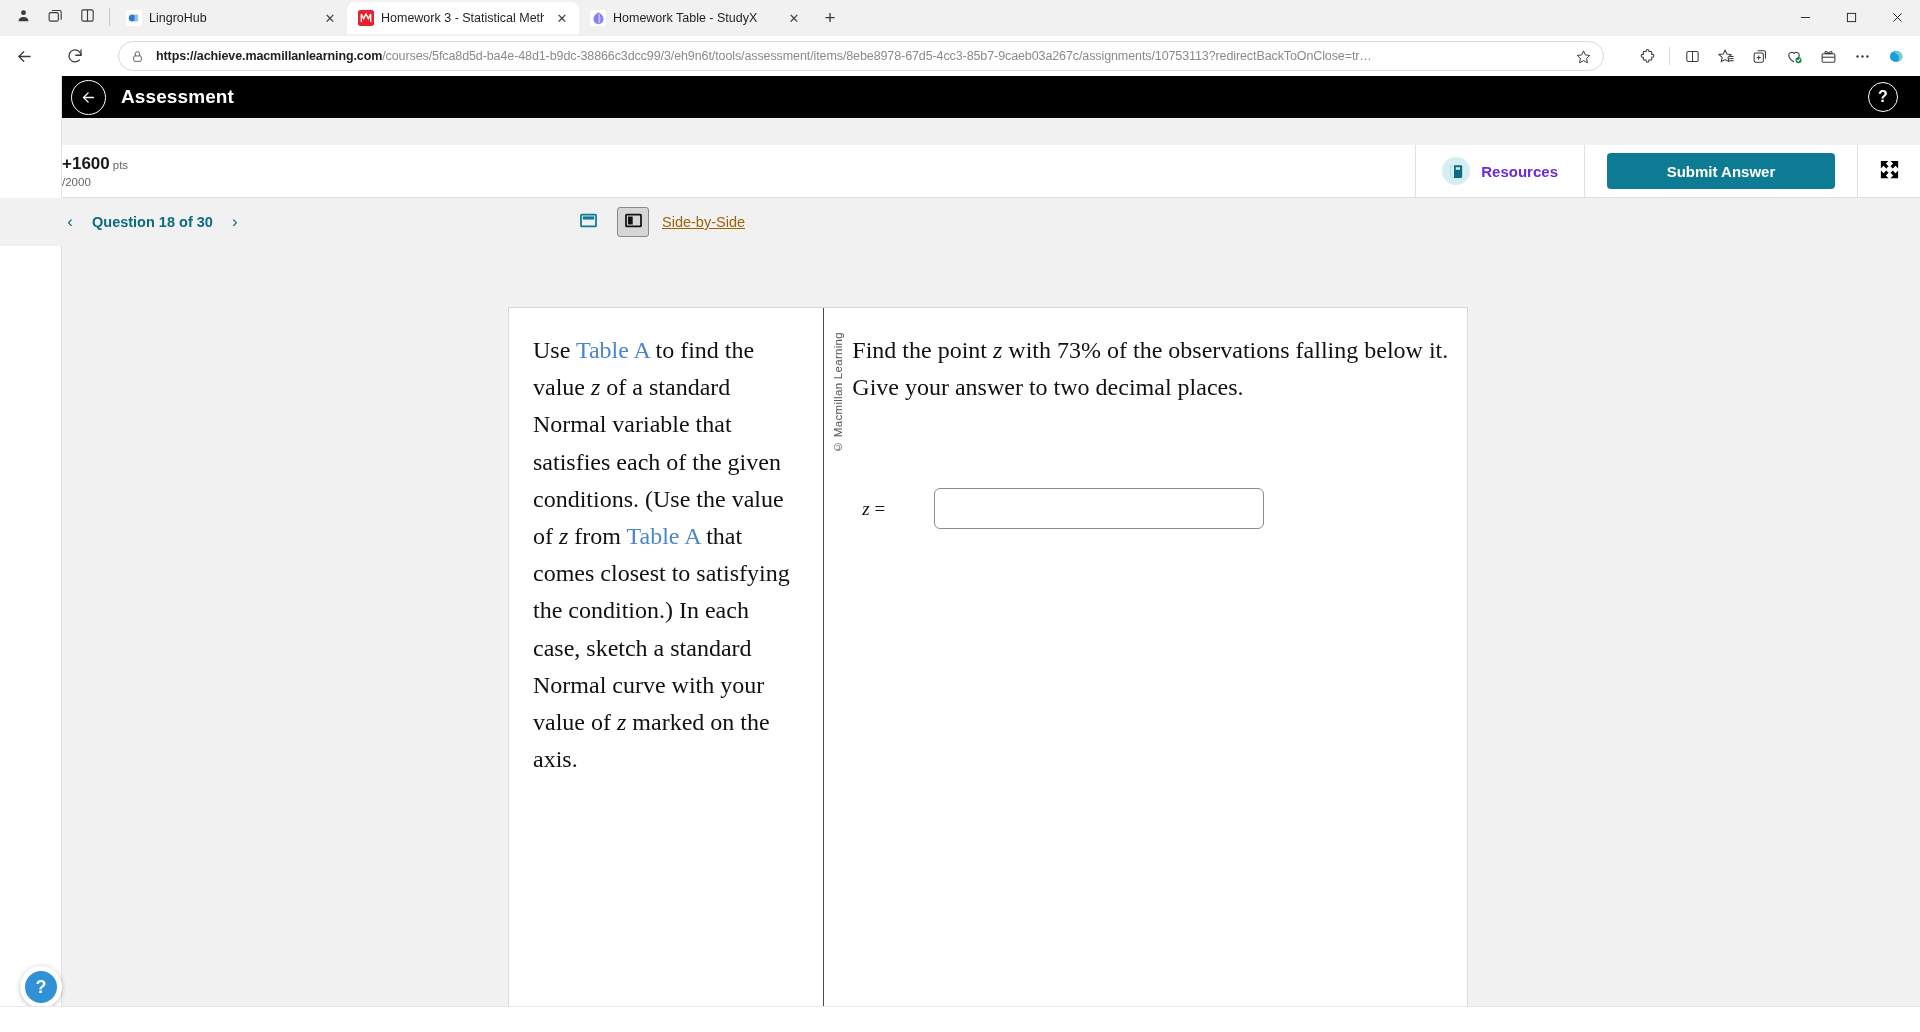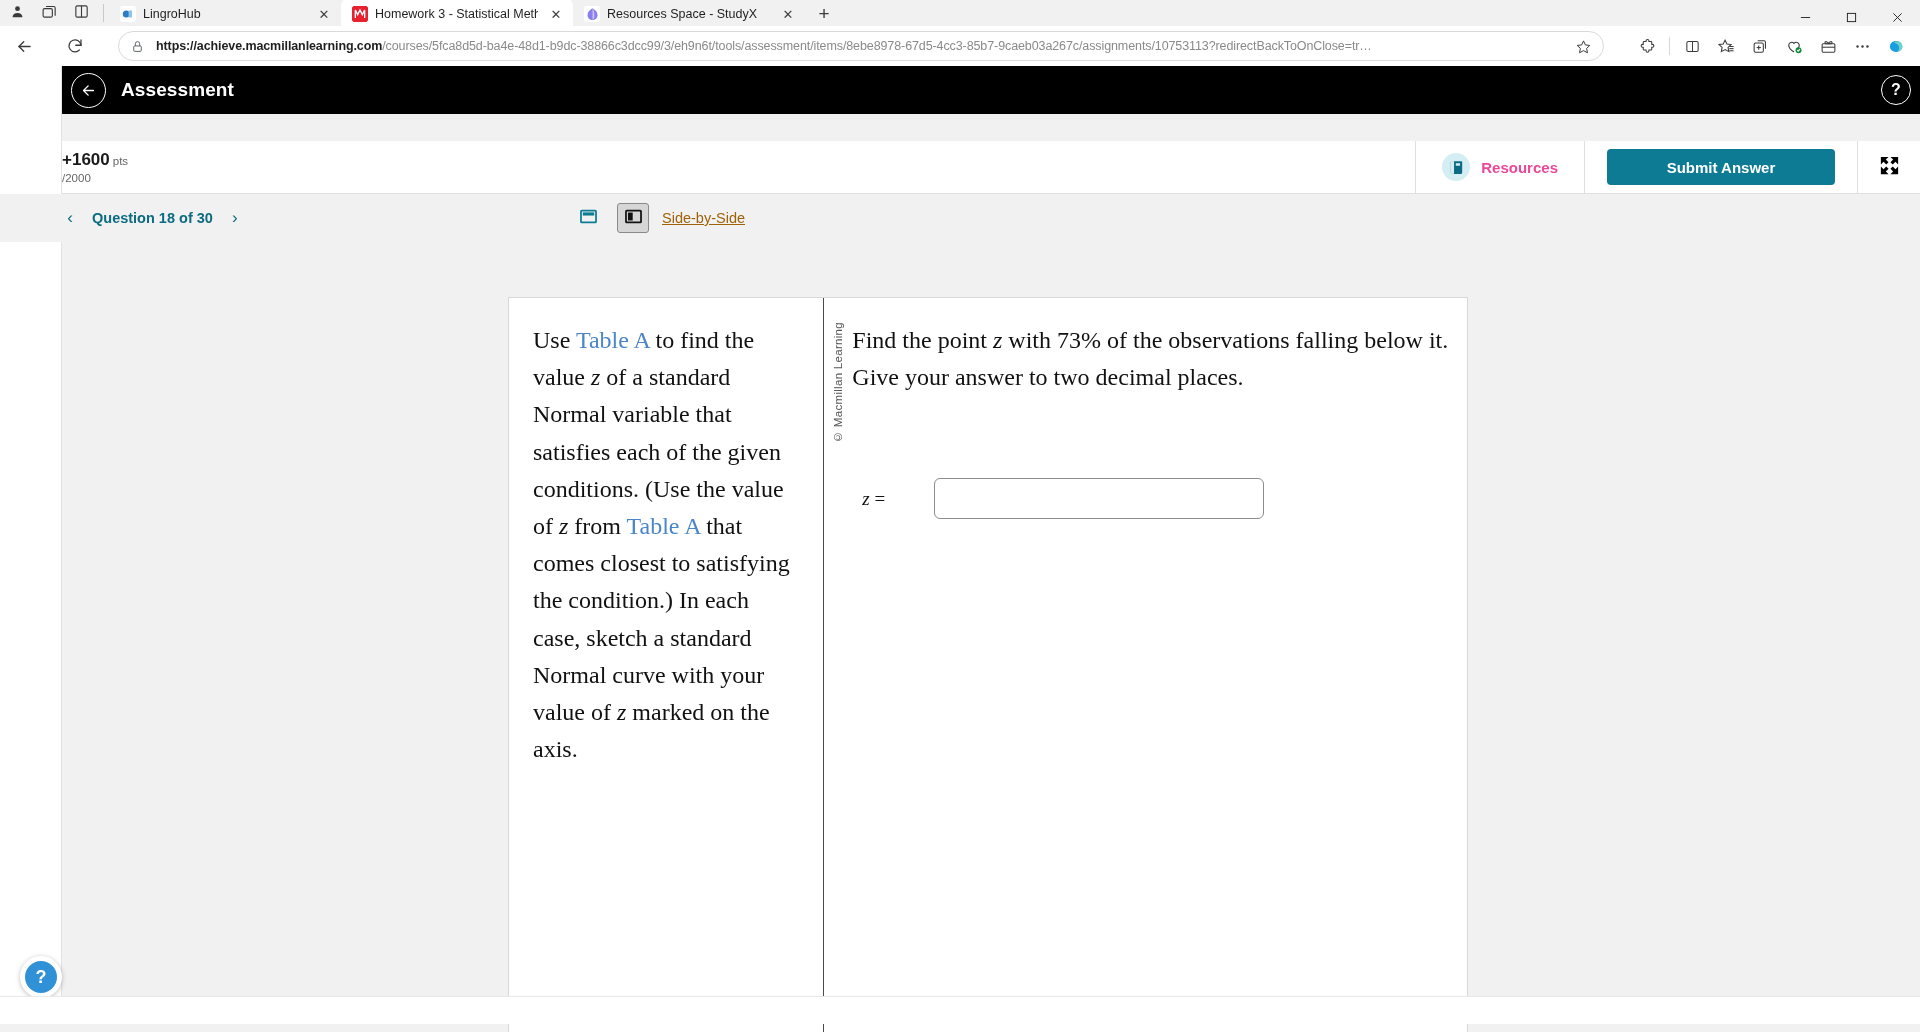--- a/index.html
+++ b/index.html
@@ -5,25 +5,25 @@
   * { box-sizing: border-box; margin: 0; padding: 0; }
   html, body {
     width: 1920px; height: 1032px;
     font-family: "Liberation Sans", sans-serif;
     background: #f1f1f1;
     overflow: hidden;
   }
 
   
   .browser-top {
-    height: 26px;
+    height: 36px;
     background: #f1f1f1;
     display: flex;
-    align-items: center;
-    padding-left: 2px;
+    align-items: flex-start;
+    padding-left: 8px;
     position: relative;
   }
   .tab-sys-icons {
     display: flex; align-items: center; gap: 2px;
     height: 34px; padding-bottom: 3px;
   }
   .sysicon {
     width: 30px; height: 28px;
     display: flex; align-items: center; justify-content: center;
     border-radius: 4px;
@@ -127,25 +127,25 @@
     width: 32px; height: 32px;
     display: flex; align-items: center; justify-content: center;
     color: #3b3b3b; border-radius: 4px;
   }
   .tb-sep { width:1px; height:18px; background:#d8d8d8; margin:0 4px; }
 
   
   .app { width: 1920px; height: 958px; background: #f1f1f1; position: relative; }
 
   .app-header {
-    height: 48px;
+    height: 42px;
     background: #000000;
     display: flex;
     align-items: center;
-    padding: 0 9px 0 18px;
+    padding: 0 22px 0 18px;
   }
   .home-circle {
     width: 37px; height: 37px; border-radius: 50%;
     background: #0c7b93;
     display: flex; align-items: center; justify-content: center;
     color: #fff;
   }
   .back-circle {
     width: 35px; height: 35px; border-radius: 50%;
     border: 1.6px solid #ffffff;
@@ -189,21 +189,21 @@
     display: flex; align-items: center; gap: 11px;
     padding: 0 26px;
     border-left: 1px solid #e0e0e0;
     border-right: 1px solid #e0e0e0;
   }
   .res-icon-circle {
     width: 28px; height: 28px; border-radius: 50%;
     background: #d5eef4;
     display: flex; align-items: center; justify-content: center;
   }
-  .resources-label { color: #ec4899; font-size: 15px; font-weight: 600; }
+  .resources-label { color: #6d28d9; font-size: 15px; font-weight: 600; }
   .submit-wrap { display: flex; align-items: center; padding: 0 22px; border-right: 1px solid #e0e0e0; }
   .submit-btn {
     background: #0c7b93;
     color: #ffffff;
     font-size: 15px;
     font-weight: 600;
     border: none;
     border-radius: 4px;
     width: 228px;
     height: 36px;
@@ -381,21 +381,21 @@
       <span class="tab-title">Homework 3 - Statistical Methods</span>
       <span class="tab-close">✕</span>
     </div>
     <div class="tab inactive">
       <span class="tab-favicon fav-studyx">
         <svg width="15" height="15" viewBox="0 0 24 24">
             <path d="M12 2c5 3 8 6 8 11a8 8 0 01-16 0c0-5 3-8 8-11z" fill="#8a7ff0"></path>
             <path d="M12 2c2 3 3 6 3 11a8 8 0 01-3 8z" fill="#c9c3fa"></path>
           </svg>
       </span>
-      <span class="tab-title">Resources Space - StudyX</span>
+      <span class="tab-title">Homework Table - StudyX</span>
       <span class="tab-close">✕</span>
     </div>
     <div class="newtab">+</div>
   </div>
 
   <div class="win-controls">
     <div class="win-btn">
       <svg width="11" height="11" viewBox="0 0 12 12">
           <line x1="1" y1="6" x2="11" y2="6" stroke="currentColor" stroke-width="1"></line>
         </svg>

